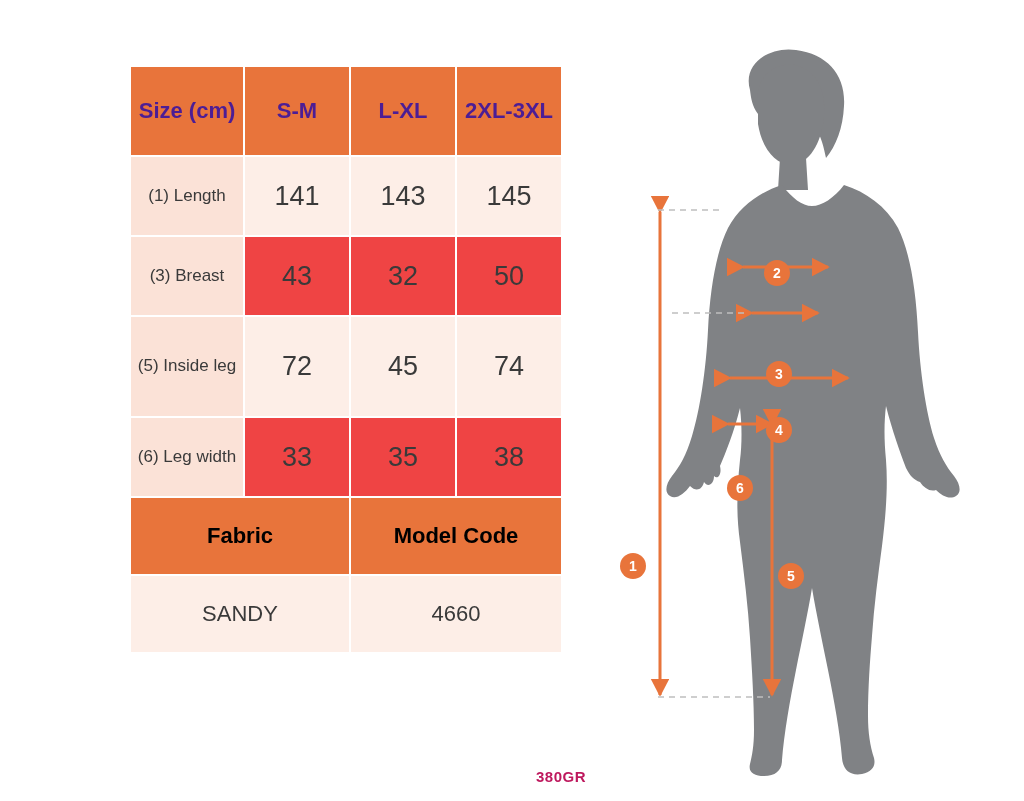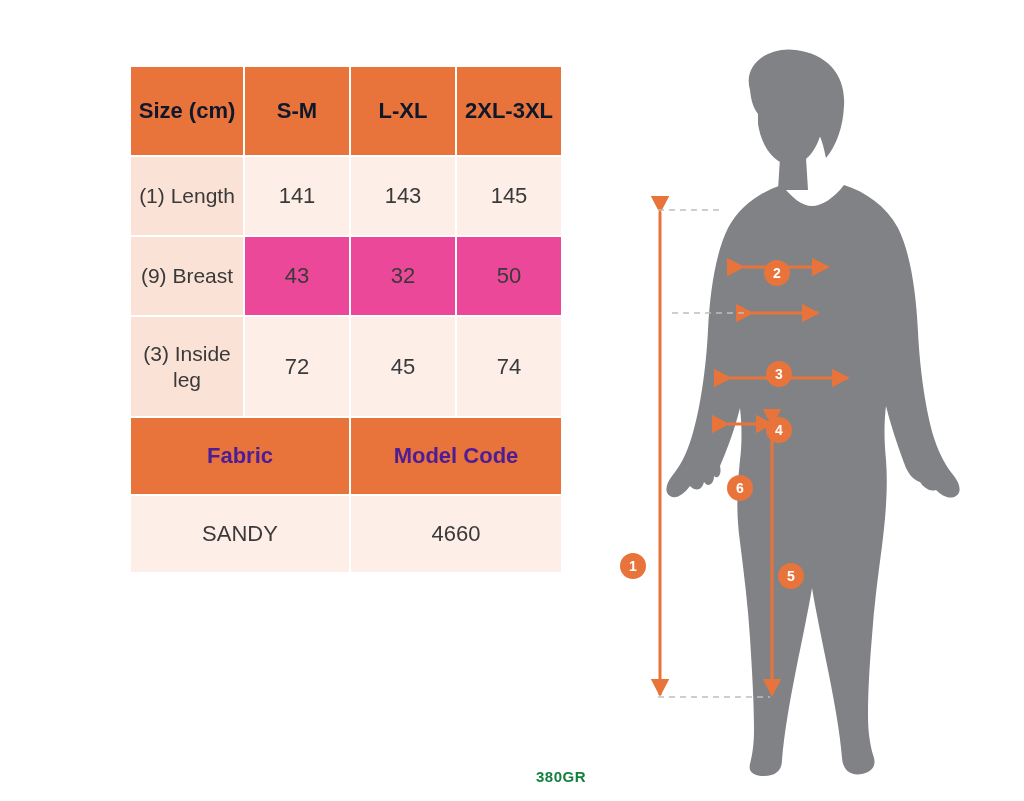--- a/index.html
+++ b/index.html
@@ -31,68 +31,68 @@
     table-layout: fixed;
   }
   .size-table td, .size-table th {
     border: 2px solid #ffffff;
     text-align: center;
     vertical-align: middle;
     color: #3a3a3a;
   }
   .size-table thead th {
     background: #e8743b;
-    color: #0f172a;
+    color: #4c1d95;
     font-size: 22px;
     font-weight: bold;
     height: 86px;
     line-height: 1.15;
   }
   .col-label { width: 110px; }
   .col-val   { width: 102px; margin-left: 16px; }
 
   .size-table tbody td {
     height: 74px;
     font-size: 22px;
   }
   .size-table tbody td.lbl {
     background: #fbe2d7;
-    font-size: 21px;
+    font-size: 17px;
     line-height: 1.2;
     padding: 2px 4px;
   }
   .size-table tbody td.val {
     background: #fdeee7;
-    font-size: 22px;
+    font-size: 27px;
   }
   .size-table tbody tr.alt td.val {
-    background: #ec4899;
+    background: #ef4444;
   }
   .size-table tbody td.tall { height: 95px; }
 
   .foot-head td {
     background: #e8743b;
-    color: #4c1d95;
+    color: #000000;
     font-size: 23px;
     font-weight: bold;
     height: 66px;
   }
   .foot-val td {
     background: #fdeee7;
     font-size: 24px;
     height: 66px;
   }
 
   .gr-code {
     position: absolute;
     left: 536px;
     top: 768px;
     font-size: 15px;
     font-weight: bold;
-    color: #15803d;
+    color: #be185d;
     letter-spacing: .5px;
     text-align: right;
   }
 
   
   .figure-panel {
     position: absolute;
     left: 600px;
     top: 40px;
     width: 420px;
@@ -134,30 +134,36 @@
       </tr>
     </thead>
     <tbody>
       <tr>
         <td class="lbl">(1) Length</td>
         <td class="val">141</td>
         <td class="val">143</td>
         <td class="val">145</td>
       </tr>
       <tr class="alt">
-        <td class="lbl">(9) Breast</td>
+        <td class="lbl">(3) Breast</td>
         <td class="val">43</td>
         <td class="val">32</td>
         <td class="val">50</td>
       </tr>
       <tr>
-        <td class="lbl tall">(3) Inside leg</td>
+        <td class="lbl tall">(5) Inside leg</td>
         <td class="val tall">72</td>
         <td class="val tall">45</td>
         <td class="val tall">74</td>
+      </tr>
+      <tr class="alt">
+        <td class="lbl">(6) Leg width</td>
+        <td class="val">33</td>
+        <td class="val">35</td>
+        <td class="val">38</td>
       </tr>
       <tr class="foot-head">
         <td colspan="2">Fabric</td>
         <td colspan="2">Model Code</td>
       </tr>
       <tr class="foot-val">
         <td colspan="2">SANDY</td>
         <td colspan="2">4660</td>
       </tr>
     </tbody>

